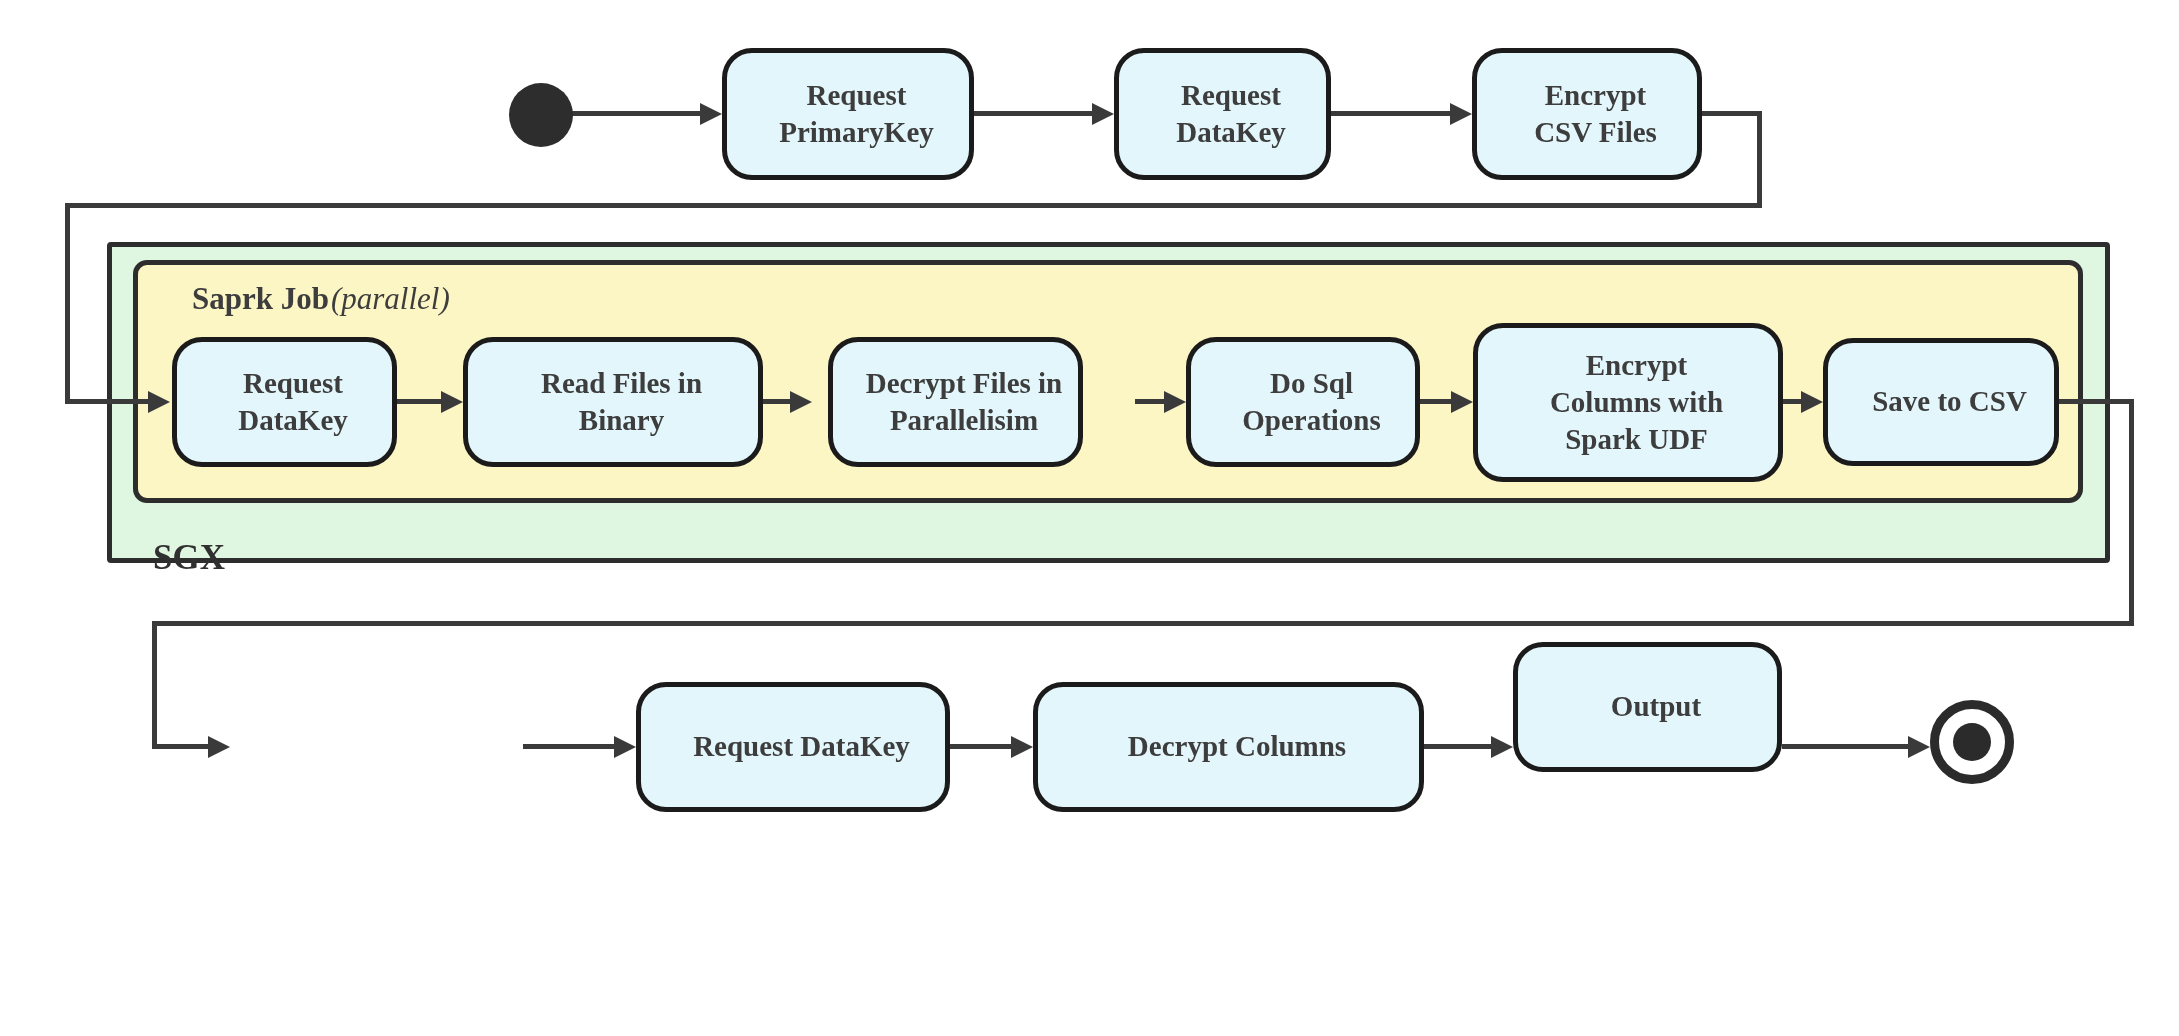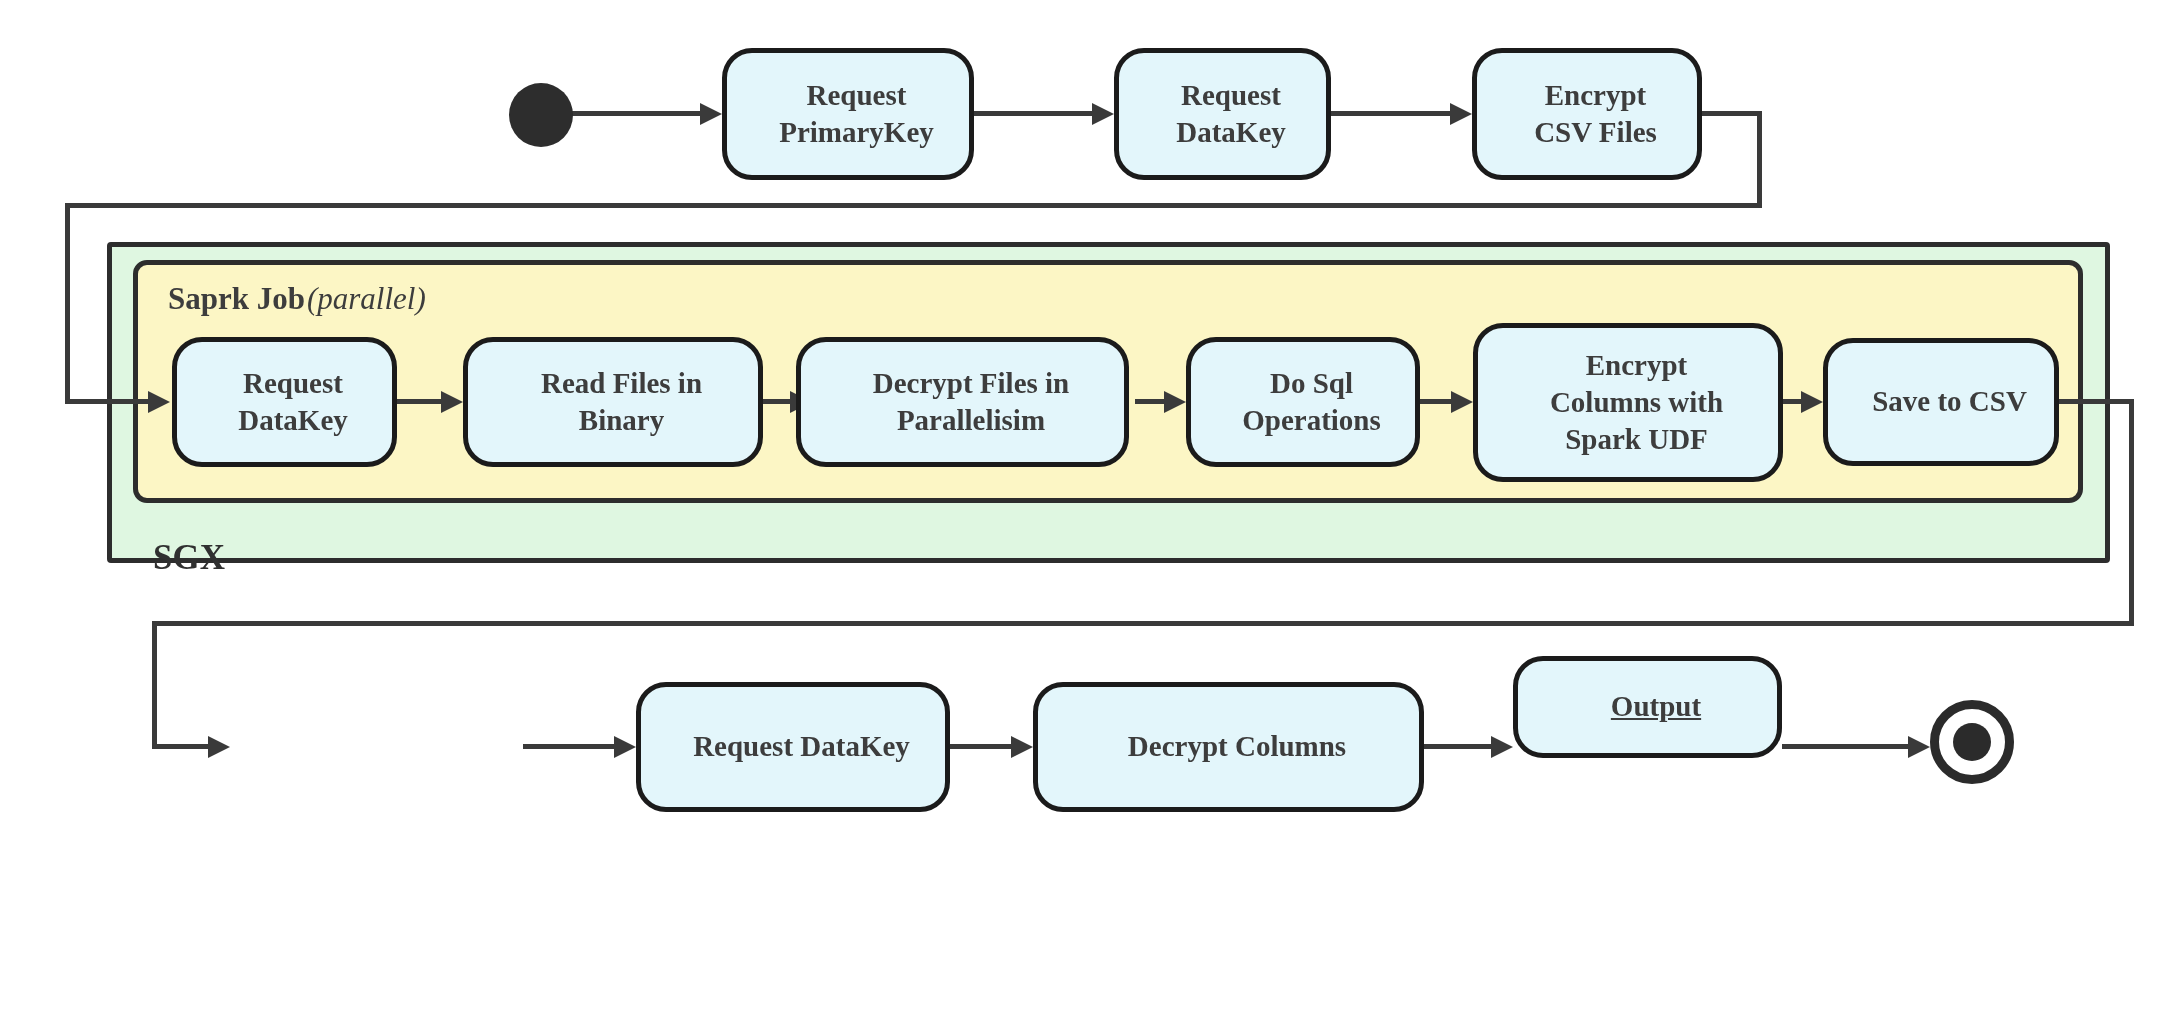--- a/index.html
+++ b/index.html
@@ -47,21 +47,21 @@
     border-radius: 14px;
     z-index: 2;
   }
   .spark-title {
     position: absolute;
     z-index: 3;
     font-size: 31px;
     color: var(--text-color, #3d3d3d);
     white-space: nowrap;
   }
-  .spark-title .bold-part { font-weight: bold; }
+  .spark-title .bold-part { font-weight: bold; margin-left: 24px; }
   .spark-title .italic-part { font-style: italic; font-weight: normal; margin-left: 2px; }
   .sgx-label {
     position: absolute;
     z-index: 3;
     font-weight: bold;
     font-size: 35px;
     color: #303030;
   }
   
   .hline, .vline {
@@ -159,21 +159,21 @@
 
   <div class="hline" style="left:397px; top:399px; width:46px;"></div>
   <div class="arrow" style="left:441px; top:391px;"></div>
 
   <div class="node" style="left:463px; top:337px; width:300px; height:130px;">Read Files in
 Binary</div>
 
   <div class="hline" style="left:763px; top:399px; width:29px;"></div>
   <div class="arrow" style="left:790px; top:391px;"></div>
 
-  <div class="node" style="left:796px; top:337px; width:333px; height:130px;">Decrypt Files in
+  <div class="node" style="left:828px; top:337px; width:255px; height:130px;">Decrypt Files in
 Parallelisim</div>
 
   <div class="hline" style="left:1135px; top:399px; width:31px;"></div>
   <div class="arrow" style="left:1164px; top:391px;"></div>
 
   <div class="node" style="left:1186px; top:337px; width:234px; height:130px;">Do Sql
 Operations</div>
 
   <div class="hline" style="left:1420px; top:399px; width:33px;"></div>
   <div class="arrow" style="left:1451px; top:391px;"></div>
@@ -201,21 +201,21 @@
   <div class="node" style="left:636px; top:682px; width:314px; height:130px;">Request DataKey</div>
 
   <div class="hline" style="left:950px; top:744px; width:63px;"></div>
   <div class="arrow" style="left:1011px; top:736px;"></div>
 
   <div class="node" style="left:1033px; top:682px; width:391px; height:130px;">Decrypt Columns</div>
 
   <div class="hline" style="left:1424px; top:744px; width:69px;"></div>
   <div class="arrow" style="left:1491px; top:736px;"></div>
 
-  <div class="node" style="left:1513px; top:656px; width:269px; height:102px;text-decoration:underline;">Output</div>
+  <div class="node" style="left:1513px; top:642px; width:269px; height:130px;">Output</div>
 
   <div class="hline" style="left:1782px; top:744px; width:128px;"></div>
   <div class="arrow" style="left:1908px; top:736px;"></div>
 
   <div class="end-state" style="left:1930px; top:700px;">
     <div class="end-state-dot"></div>
   </div>
 
 
 </div>

